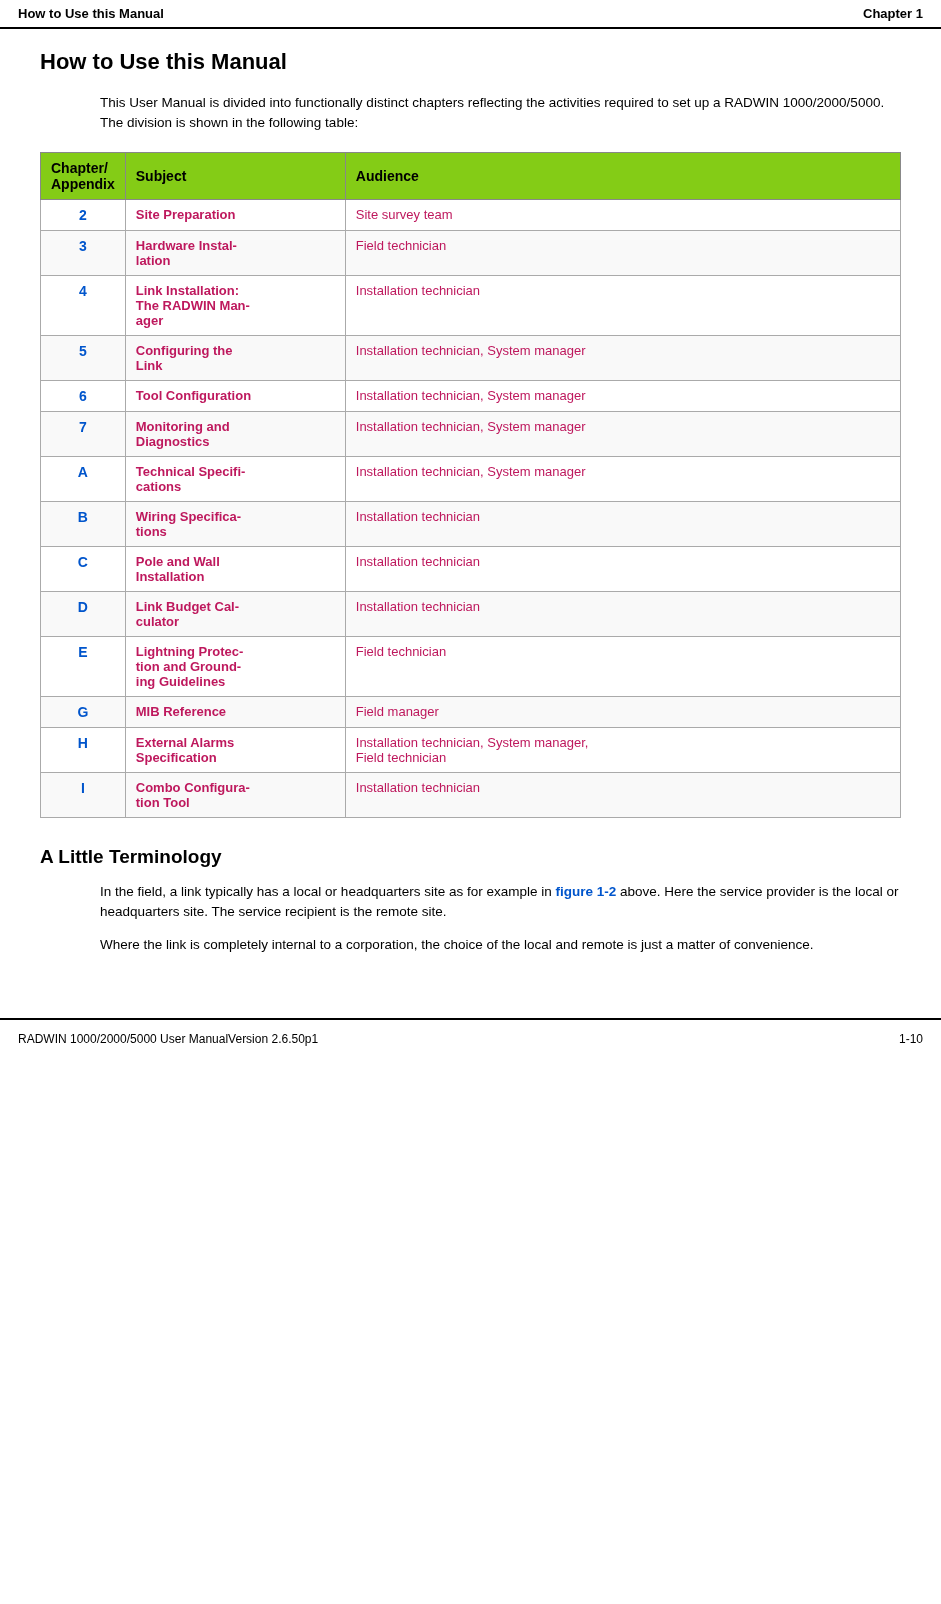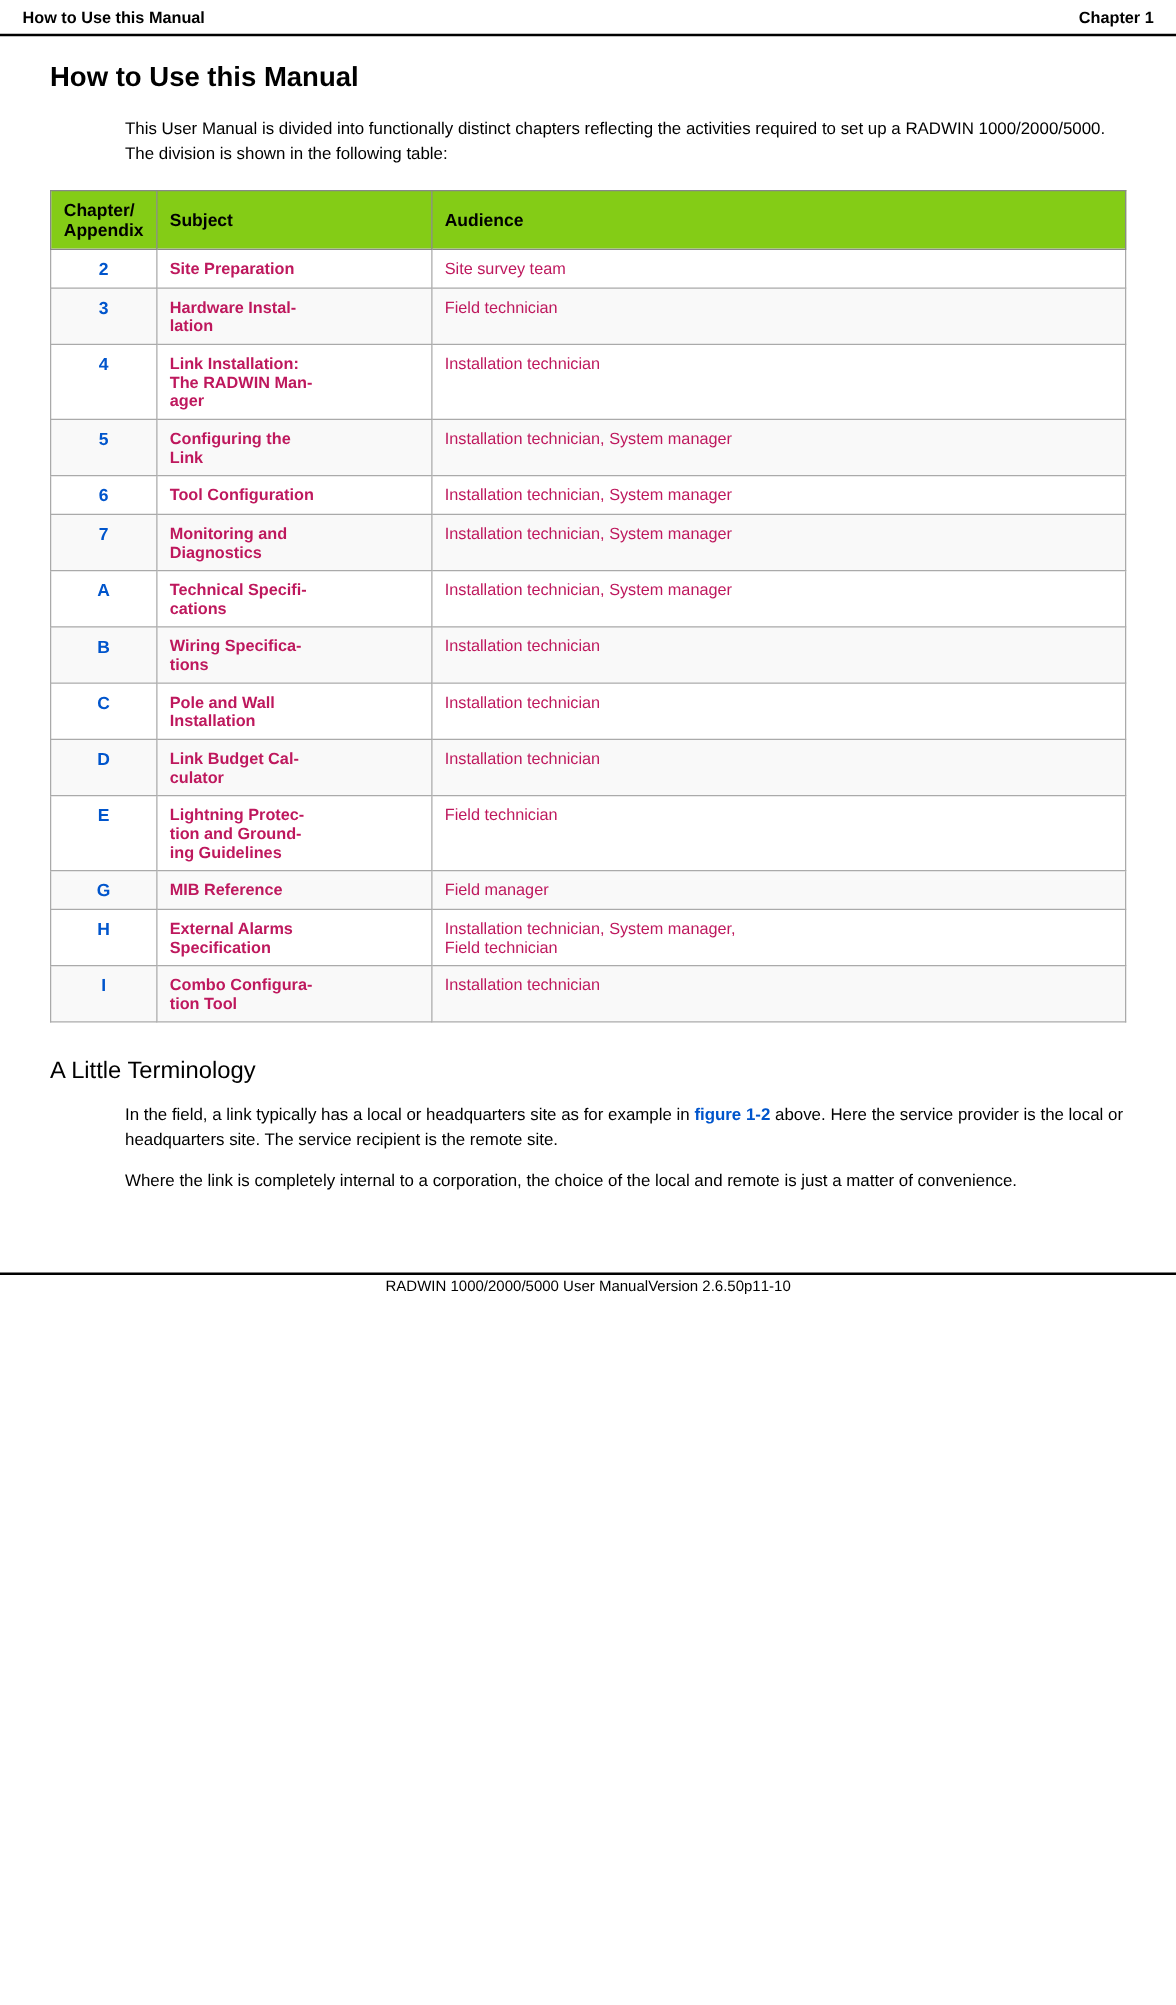--- a/index.html
+++ b/index.html
@@ -84,41 +84,41 @@
     }
     table.chapter-table tr:nth-child(even) td {
       background: #f9f9f9;
     }
     table.chapter-table tr:nth-child(odd) td {
       background: #fff;
     }
 
     .section-title {
       font-size: 19px;
-      font-weight: normal;
+      font-weight: bold;
       margin-bottom: 14px;
     }
 
     .body-text {
       margin-left: 60px;
       margin-bottom: 12px;
       font-size: 13.5px;
       line-height: 1.55;
     }
 
     .body-text .highlight-link {
       color: #0055cc;
       font-weight: bold;
     }
 
     .page-footer {
       display: flex;
-      justify-content: center;
+      justify-content: space-between;
       align-items: center;
-      padding: 2px 18px;
+      padding: 12px 18px;
       border-top: 2px solid #000;
       margin-top: 30px;
     }
     .page-footer-left {
       font-size: 12px;
     }
     .page-footer-right {
       font-size: 12px;
     }
   </style>

